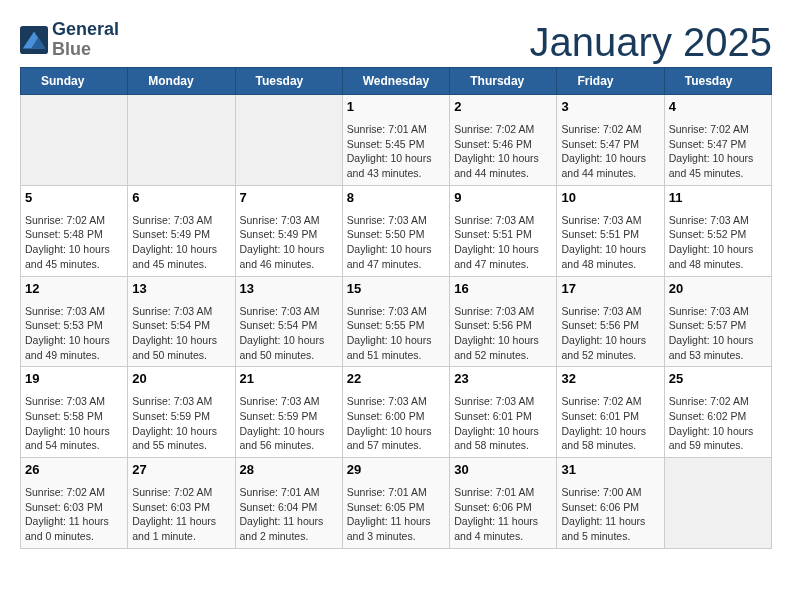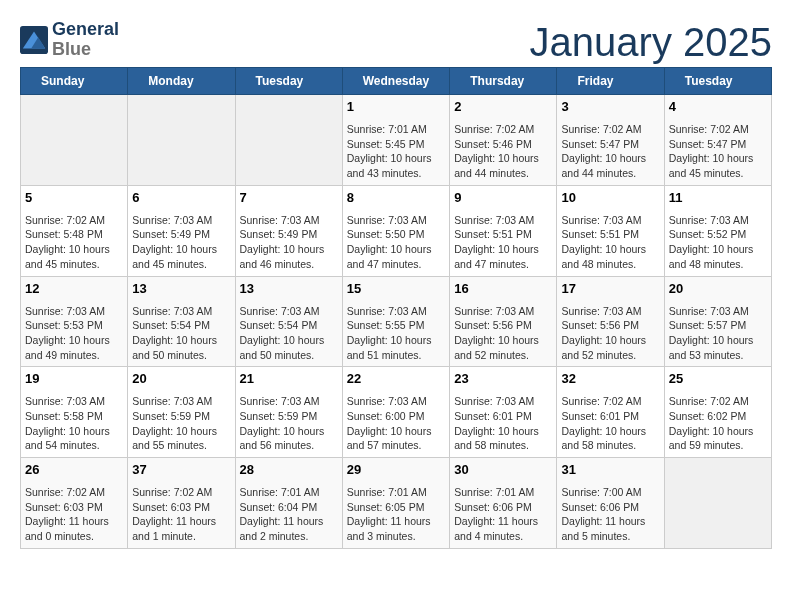--- a/index.html
+++ b/index.html
@@ -230,21 +230,21 @@
           <div class="day-num">25</div>
           <div class="day-info">Sunrise: 7:02 AM<br>Sunset: 6:02 PM<br>Daylight: 10 hours<br>and 59 minutes.</div>
         </td>
       </tr>
       <tr>
         <td>
           <div class="day-num">26</div>
           <div class="day-info">Sunrise: 7:02 AM<br>Sunset: 6:03 PM<br>Daylight: 11 hours<br>and 0 minutes.</div>
         </td>
         <td>
-          <div class="day-num">37</div>
+          <div class="day-num">27</div>
           <div class="day-info">Sunrise: 7:02 AM<br>Sunset: 6:03 PM<br>Daylight: 11 hours<br>and 1 minute.</div>
         </td>
         <td>
           <div class="day-num">28</div>
           <div class="day-info">Sunrise: 7:01 AM<br>Sunset: 6:04 PM<br>Daylight: 11 hours<br>and 2 minutes.</div>
         </td>
         <td>
           <div class="day-num">29</div>
           <div class="day-info">Sunrise: 7:01 AM<br>Sunset: 6:05 PM<br>Daylight: 11 hours<br>and 3 minutes.</div>
         </td>

